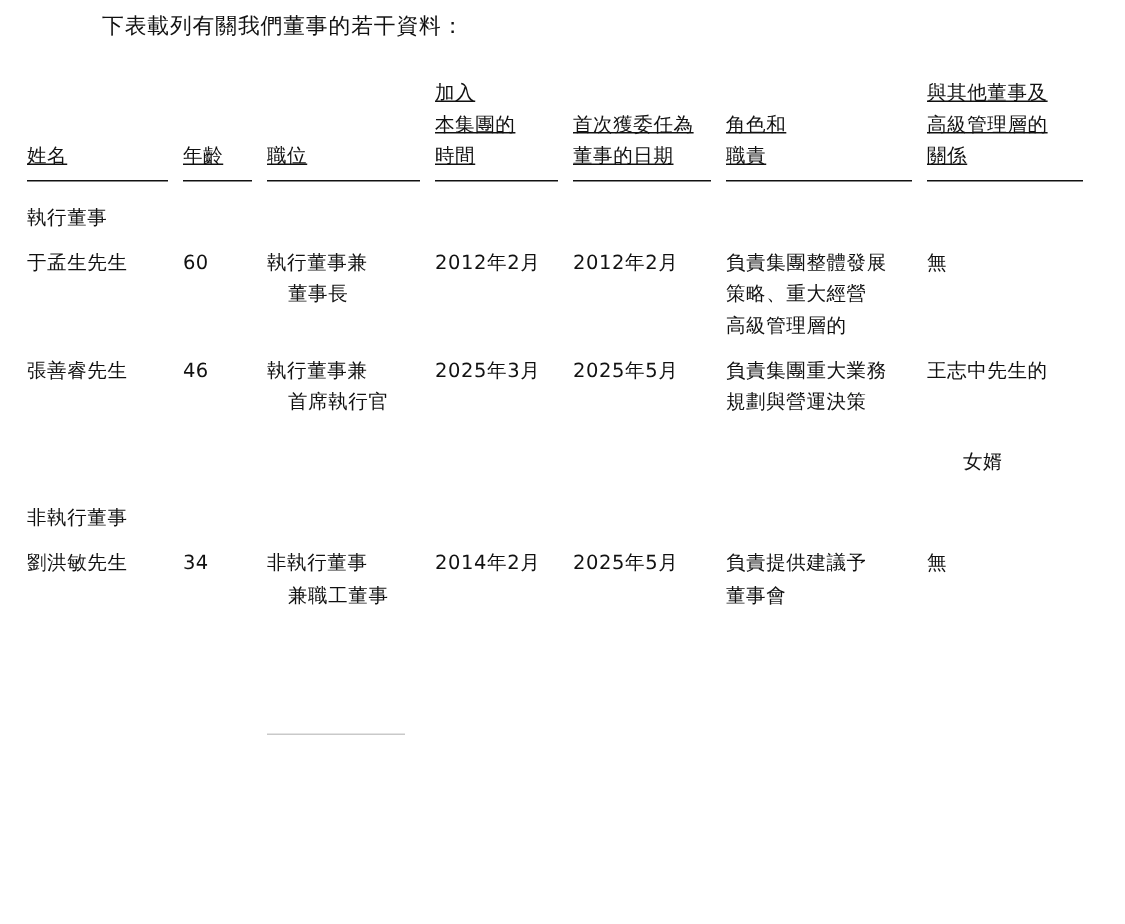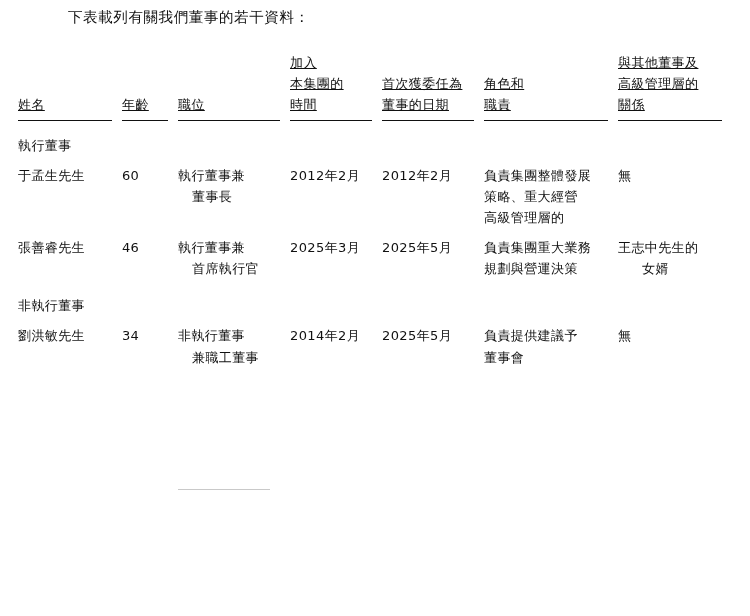--- a/index.html
+++ b/index.html
@@ -77,21 +77,21 @@
     padding-top: 14px;
     padding-bottom: 2px;
     margin-left: 31px;
   }
   tr.person td {
     padding-top: 7px;
     padding-bottom: 2px;
   }
   td .ln { display: block; white-space: nowrap; }
   td.indent-1 .ln + .ln { padding-left: 14px; }
-  td.rel .ln + .ln { padding-left: 24px; }
+  td.rel .ln + .ln { padding-left: 24px; margin-top: 40px; }
   .num { letter-spacing: 0.2px; }
   .faint-rule {
     position: absolute;
     left: 178px;
     top: 489px;
     width: 92px;
     height: 1px;
     background: #c9c9c9;
   }
 </style>

